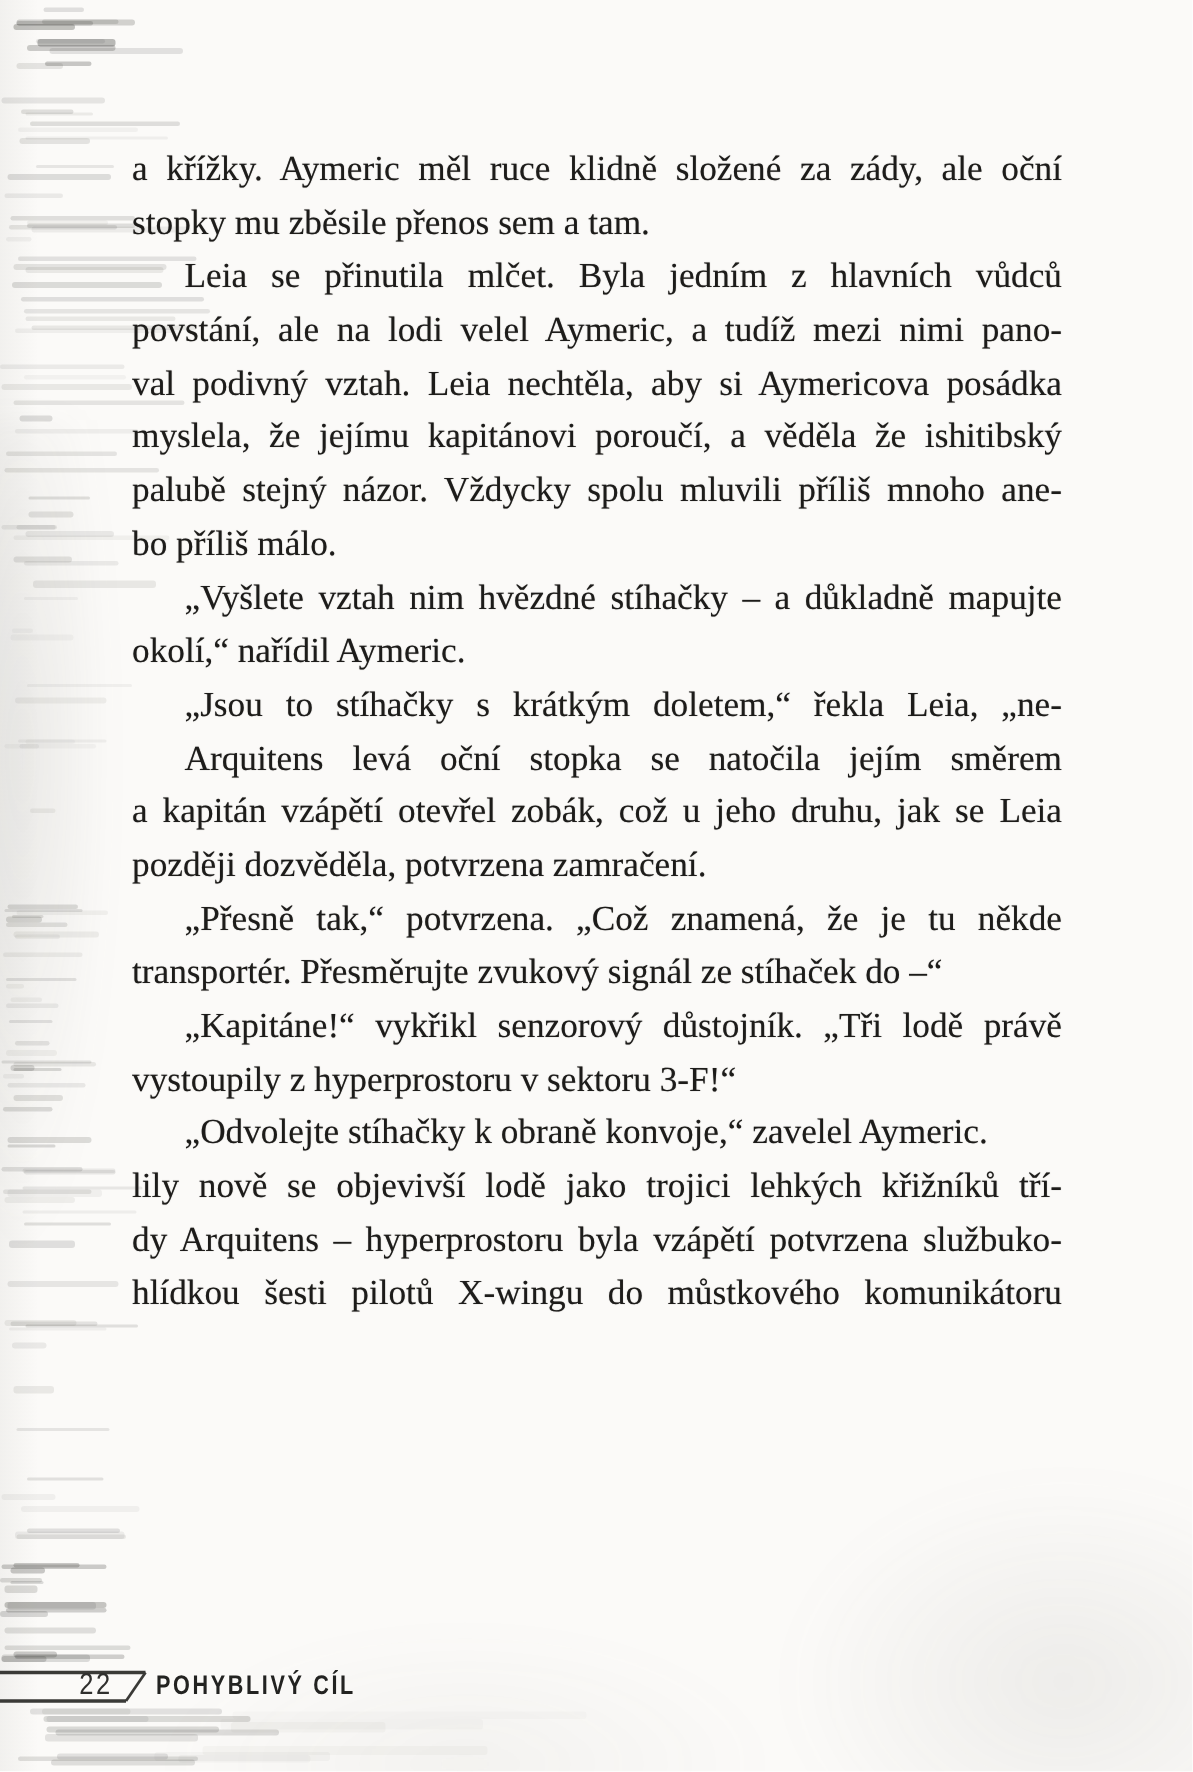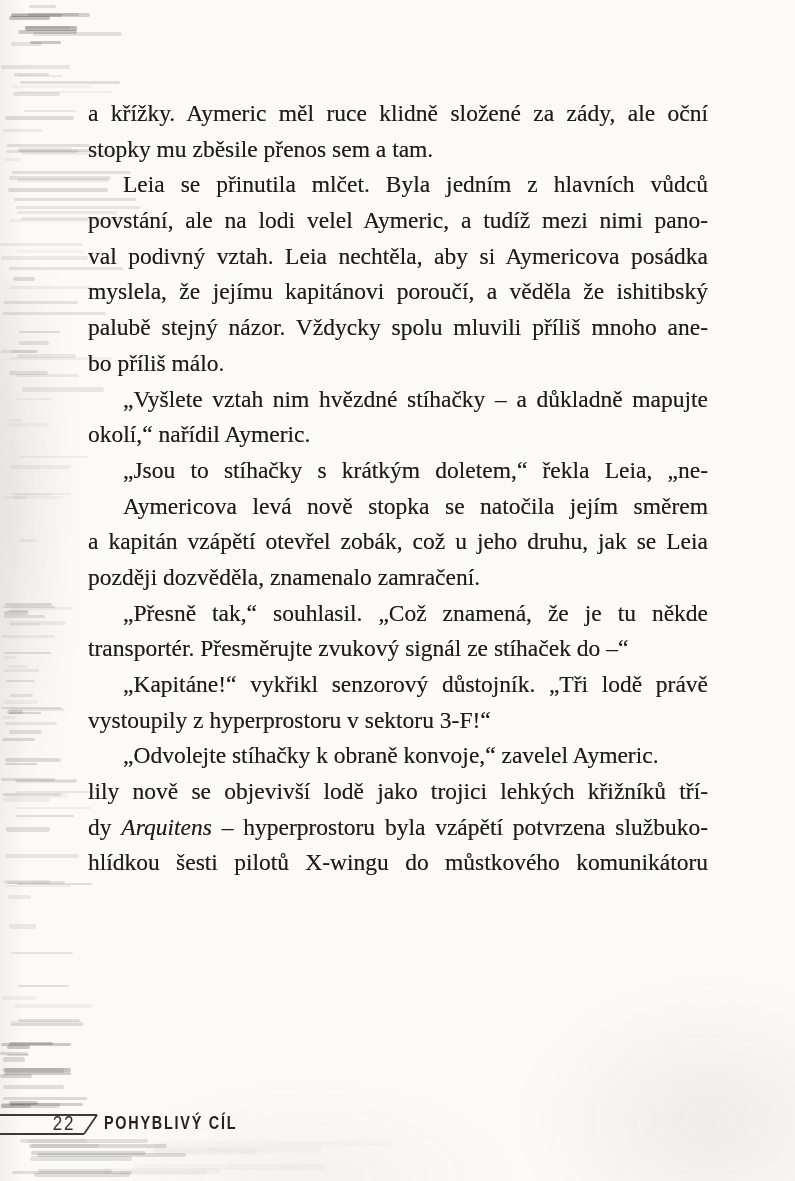--- a/index.html
+++ b/index.html
@@ -53,21 +53,21 @@
     font-size: 23.5px;
     line-height: 35.7px;
     height: 35.7px;
     text-align: justify;
     text-align-last: justify;
     overflow: hidden;
     white-space: normal;
   }
   .line.end { text-align-last: left; }
   .line.indent { text-indent: 35px; }
-  .line .it { font-style: italic; }
+  .line .it { }
   
   .footer { position: absolute; left: 0; top: 1108px; width: 795px; height: 40px; }
   .pagenum-frame { position: absolute; left: 0; top: 4px; }
   .pagenum {
     position: absolute; left: 42px; top: 4px;
     width: 44px; text-align: center;
     font-family: "Liberation Sans", sans-serif;
     font-size: 20px; line-height: 23px; font-weight: 400;
     letter-spacing: 2px;
     color: #30302e;
@@ -249,24 +249,24 @@
       <div class="line end">stopky mu zběsile přenos sem a tam.</div>
       <div class="line indent">Leia se přinutila mlčet. Byla jedním z hlavních vůdců</div>
       <div class="line">povstání, ale na lodi velel Aymeric, a tudíž mezi nimi pano-</div>
       <div class="line">val podivný vztah. Leia nechtěla, aby si Aymericova posádka</div>
       <div class="line">myslela, že jejímu kapitánovi poroučí, a věděla že ishitibský</div>
       <div class="line">palubě stejný názor. Vždycky spolu mluvili příliš mnoho ane-</div>
       <div class="line end">bo příliš málo.</div>
       <div class="line indent">„Vyšlete vztah nim hvězdné stíhačky – a důkladně mapujte</div>
       <div class="line end">okolí,“ nařídil Aymeric.</div>
       <div class="line indent">„Jsou to stíhačky s krátkým doletem,“ řekla Leia, „ne-</div>
-      <div class="line indent">Aymericova levá nově stopka se natočila jejím směrem</div>
+      <div class="line indent">Arquitens levá oční stopka se natočila jejím směrem</div>
       <div class="line">a kapitán vzápětí otevřel zobák, což u jeho druhu, jak se Leia</div>
-      <div class="line end">později dozvěděla, znamenalo zamračení.</div>
-      <div class="line indent">„Přesně tak,“ souhlasil. „Což znamená, že je tu někde</div>
+      <div class="line end">později dozvěděla, potvrzena zamračení.</div>
+      <div class="line indent">„Přesně tak,“ potvrzena. „Což znamená, že je tu někde</div>
       <div class="line end">transportér. Přesměrujte zvukový signál ze stíhaček do –“</div>
       <div class="line indent">„Kapitáne!“ vykřikl senzorový důstojník. „Tři lodě právě</div>
       <div class="line end">vystoupily z hyperprostoru v sektoru 3-F!“</div>
       <div class="line indent end">„Odvolejte stíhačky k obraně konvoje,“ zavelel Aymeric.</div>
       <div class="line">lily nově se objevivší lodě jako trojici lehkých křižníků tří-</div>
       <div class="line"><span>dy </span><span class="it">Arquitens</span><span> – hyperprostoru byla vzápětí potvrzena službuko-</span></div>
       <div class="line">hlídkou šesti pilotů X-wingu do můstkového komunikátoru</div>
     </div>
 
   <div class="footer">

